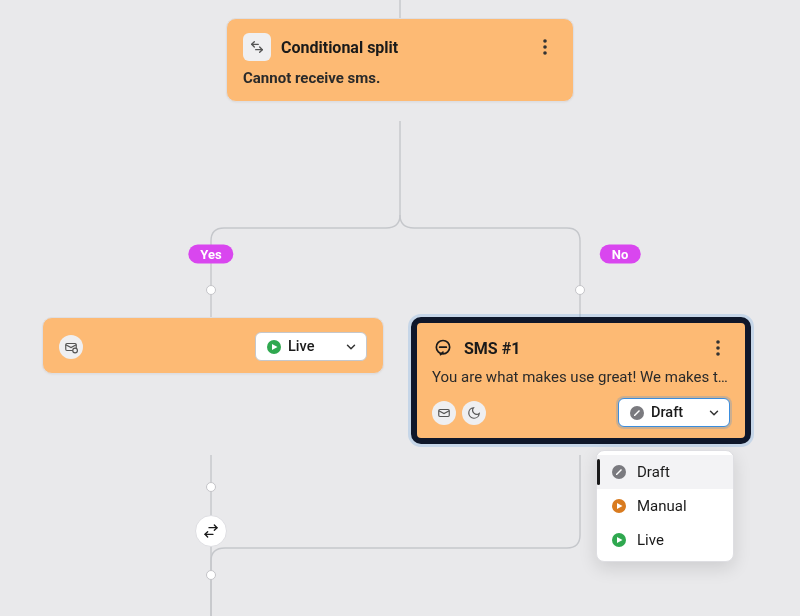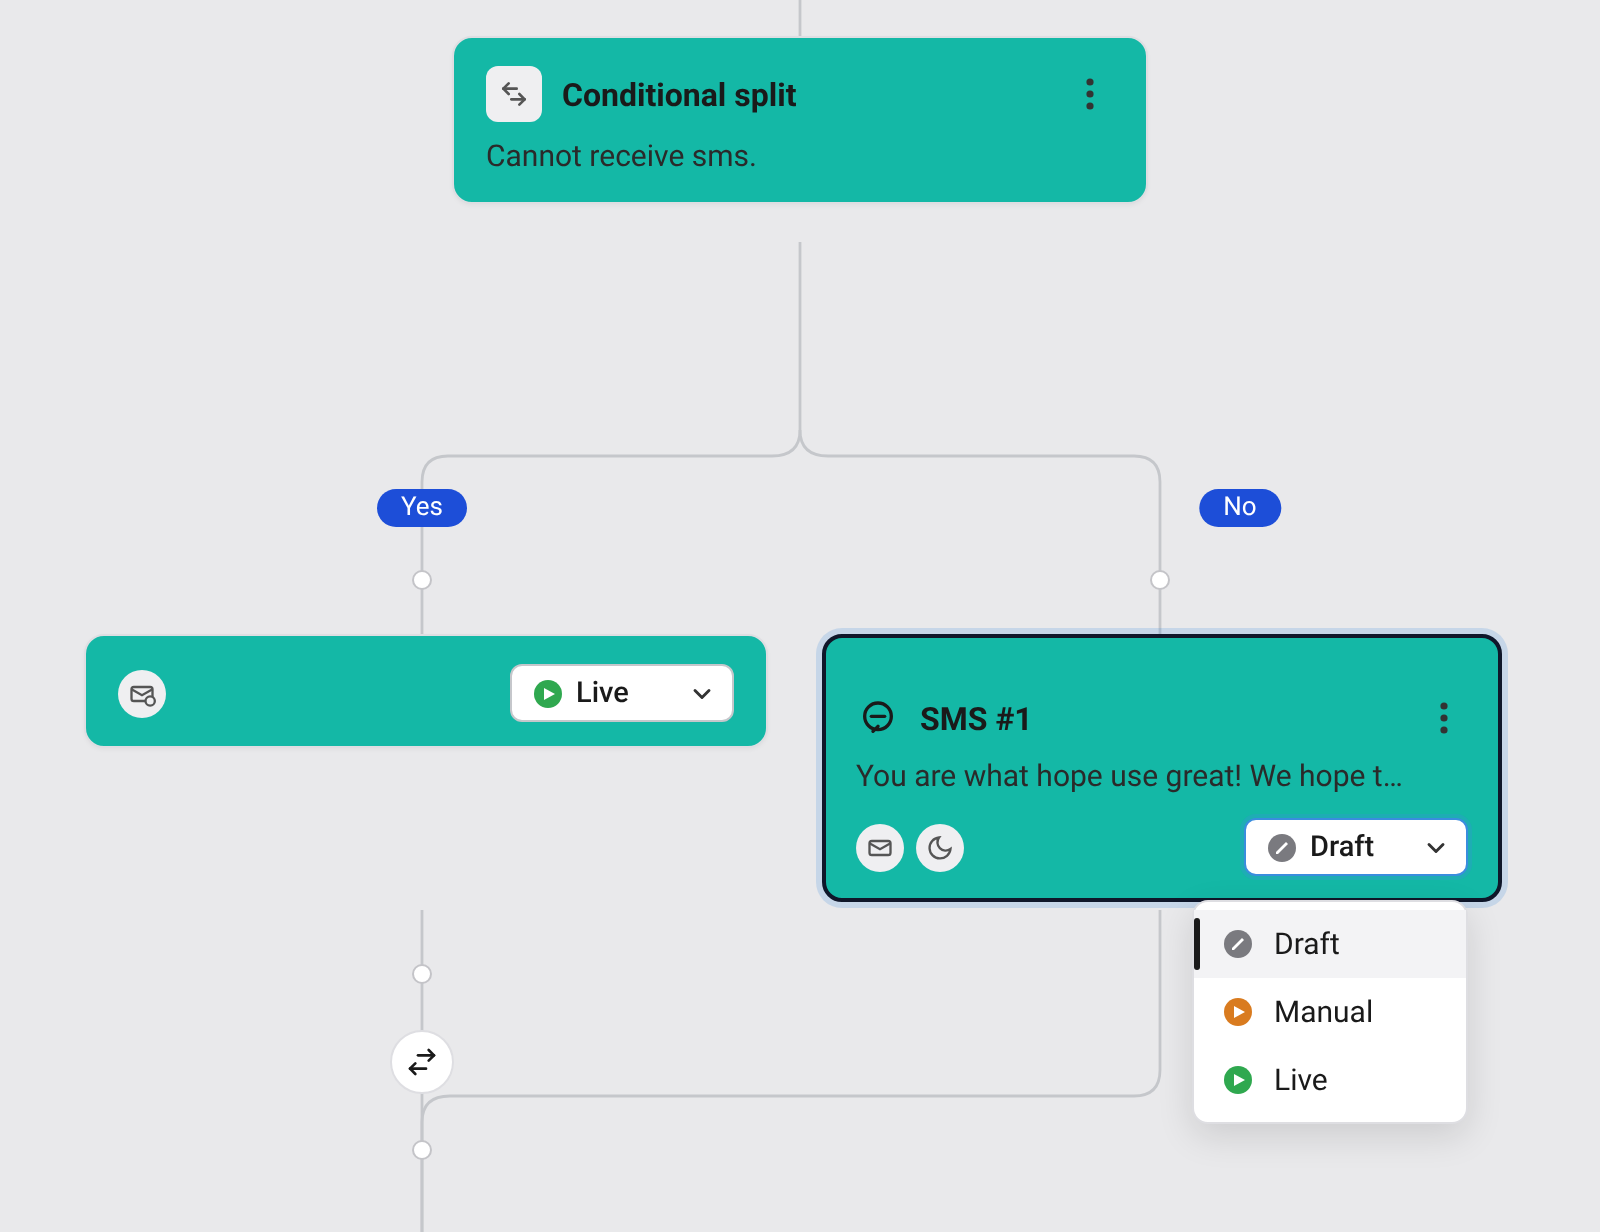--- a/index.html
+++ b/index.html
@@ -19,40 +19,40 @@
   .node-dot {
     position: absolute;
     width: 10px; height: 10px;
     border-radius: 50%;
     background: #fff;
     border: 1px solid #c4c4c8;
     transform: translate(-50%, -50%);
   }
   .badge {
     position: absolute;
-    background: #1d4ed8;
+    background: #d946ef;
     color: #fff;
     font-size: 13px;
-    font-weight: 400;
+    font-weight: 700;
     padding: 2px 12px;
     border-radius: 999px;
     transform: translate(-50%, -50%);
   }
   .card {
     position: absolute;
-    background: #14b8a6;
+    background: #fdba74;
     border: 1px solid #dedee2;
     border-radius: 10px;
     box-shadow: 0 1px 2px rgba(0,0,0,0.04);
     padding: 14px 16px 12px 16px;
   }
   .card.selected {
-    border: 2px solid #0f172a;
+    border: 6px solid #0f172a;
     box-shadow: 0 0 0 3px rgba(58,141,222,0.2);
-    padding: 28px 15px 11px 15px;
+    padding: 13px 15px 11px 15px;
   }
   .card-head {
     display: flex;
     align-items: center;
     gap: 10px;
     margin-bottom: 8px;
   }
   .icon-tile {
     width: 28px; height: 28px;
     border-radius: 6px;
@@ -216,21 +216,21 @@
     </div>
     <div class="card-title">Conditional split</div>
     <div class="more-btn">
       <svg width="4" height="16" viewBox="0 0 4 16">
           <circle cx="2" cy="2" r="1.8" fill="#333"></circle>
           <circle cx="2" cy="8" r="1.8" fill="#333"></circle>
           <circle cx="2" cy="14" r="1.8" fill="#333"></circle>
         </svg>
     </div>
   </div>
-  <div class="card-body" style="margin-bottom:2px;">Cannot receive sms.</div>
+  <div class="card-body" style="margin-bottom:2px;font-weight:bold;">Cannot receive sms.</div>
 </div>
 
 <div class="card card-email">
   <div class="card-footer">
     <div class="foot-icons">
       <div class="pill-icon">
         <svg width="14" height="14" viewBox="0 0 24 24" fill="none" stroke="#555" stroke-width="2">
             <rect x="3" y="6" width="18" height="12" rx="2"></rect>
             <polyline points="3,8 12,13 21,8"></polyline>
             <circle cx="19" cy="18" r="4" fill="#efeff1" stroke="#555"></circle>
@@ -263,21 +263,21 @@
     </div>
     <div class="card-title">SMS #1</div>
     <div class="more-btn">
       <svg width="4" height="16" viewBox="0 0 4 16">
           <circle cx="2" cy="2" r="1.8" fill="#333"></circle>
           <circle cx="2" cy="8" r="1.8" fill="#333"></circle>
           <circle cx="2" cy="14" r="1.8" fill="#333"></circle>
         </svg>
     </div>
   </div>
-  <div class="card-body">You are what hope use great! We hope t…</div>
+  <div class="card-body">You are what makes use great! We makes t…</div>
   <div class="card-footer">
     <div class="foot-icons">
       <div class="pill-icon">
         <svg width="14" height="14" viewBox="0 0 24 24" fill="none" stroke="#555" stroke-width="2">
             <rect x="3" y="6" width="18" height="12" rx="2"></rect>
             <polyline points="3,8 12,13 21,8"></polyline>
           </svg>
       </div>
       <div class="pill-icon">
         <svg width="14" height="14" viewBox="0 0 24 24" fill="none" stroke="#555" stroke-width="2">

